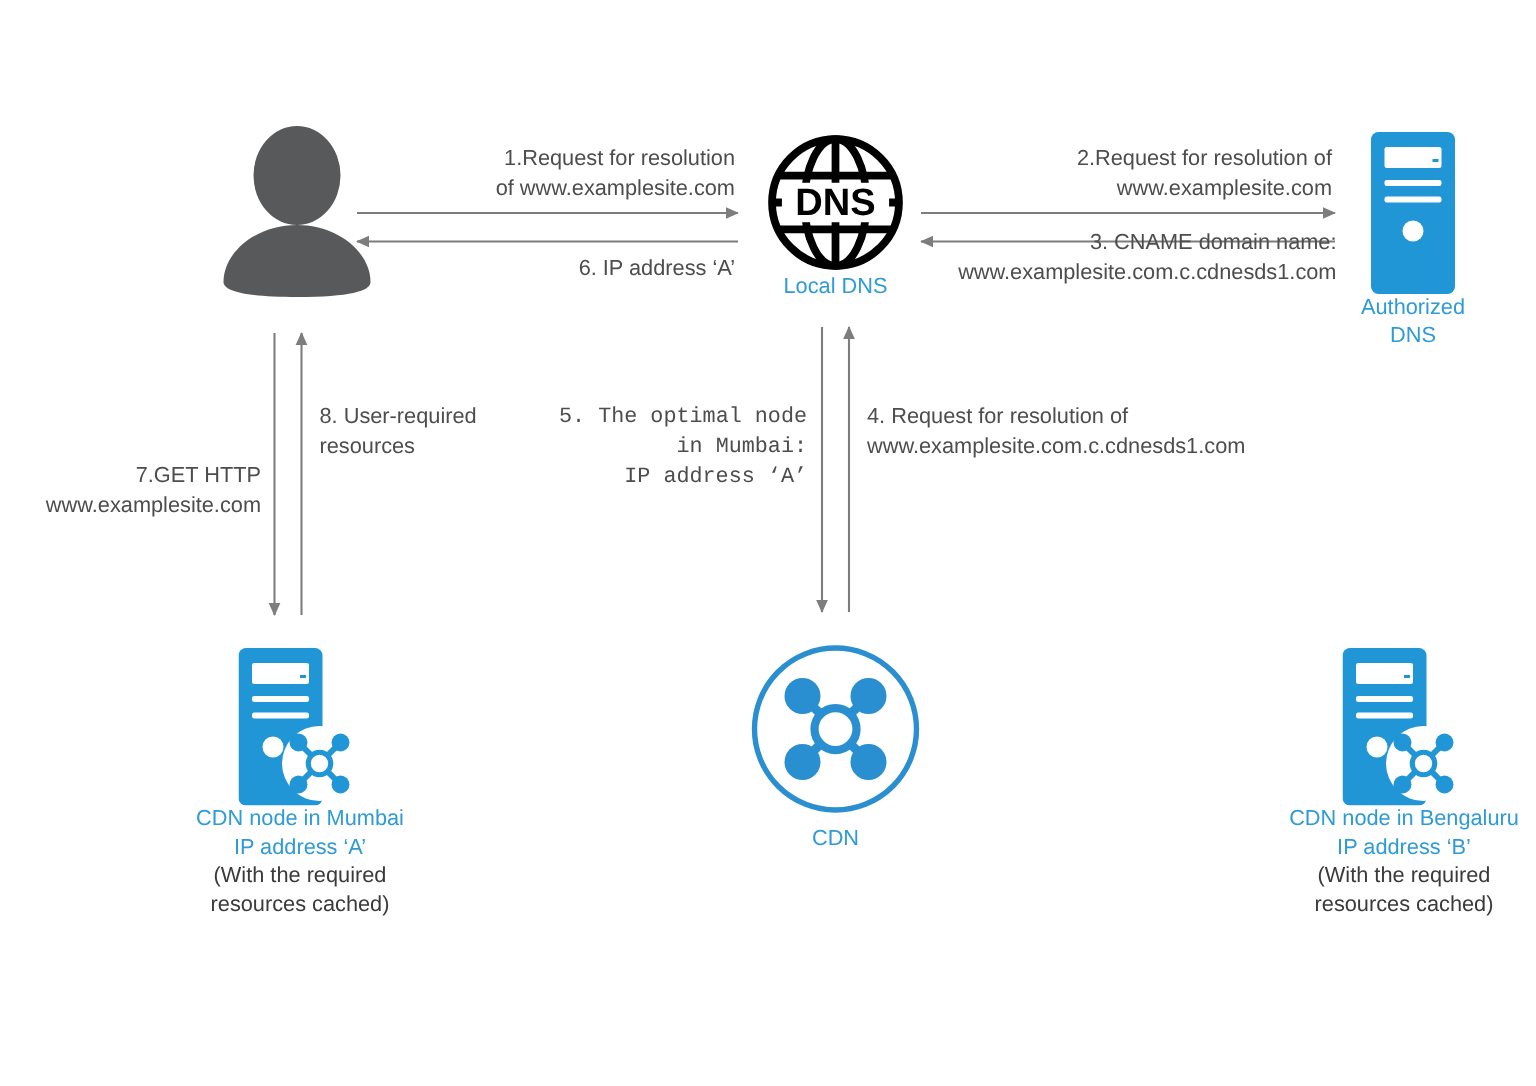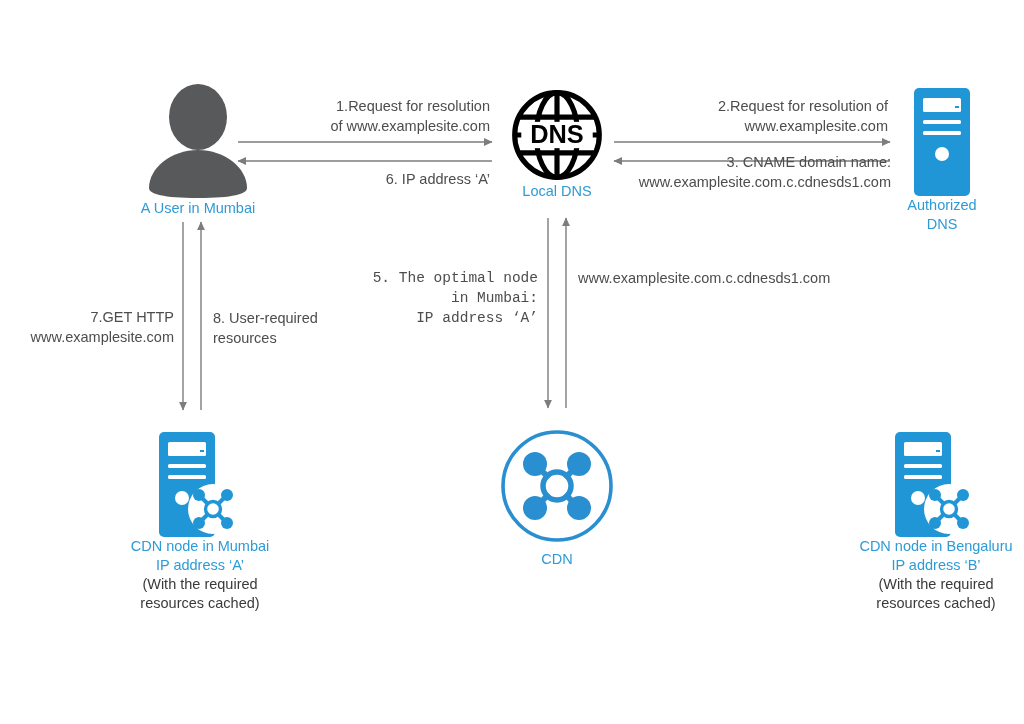--- a/index.html
+++ b/index.html
@@ -77,21 +77,20 @@
 
     <line x1="548" y1="218" x2="548" y2="408" stroke="#7d7d7d" stroke-width="1.4" marker-end="url(#ah)"></line>
     <line x1="566" y1="408" x2="566" y2="218" stroke="#7d7d7d" stroke-width="1.4" marker-end="url(#ah)"></line>
   </svg>
 
   <div class="node" style="left:113px; top:84px; width:170px;">
     <svg class="icon-svg" width="110" height="115" viewBox="0 0 110 115" style="margin:0 auto;">
       <ellipse cx="55" cy="33" rx="29" ry="33" fill="#58595b"></ellipse>
       <path d="M55,66 C28,66 6,84 6,104 C6,110 20,114 55,114 C90,114 104,110 104,104 C104,84 82,66 55,66 Z" fill="#58595b"></path>
     </svg>
-    <div class="node-label">A User in Mumbai</div>
   </div>
 
   <div class="node" style="left:487px; top:88px; width:140px;">
     <svg class="icon-svg" width="94" height="94" viewBox="0 0 100 100" style="margin:0 auto;">
       <g fill="none" stroke="#000000" stroke-width="5.5">
         <circle cx="50" cy="50" r="45"></circle>
         <ellipse cx="50" cy="50" rx="22" ry="45"></ellipse>
         <line x1="50" y1="5" x2="50" y2="95"></line>
         <line x1="8" y1="31" x2="92" y2="31"></line>
         <line x1="8" y1="69" x2="92" y2="69"></line>
@@ -211,28 +210,29 @@
   <div class="edge-label center" style="left:605px; top:152px; width:286px;">
     <div>3. CNAME domain name:</div>
     <div>www.examplesite.com.c.cdnesds1.com</div>
   </div>
 
   <div class="edge-label center" style="left:0px; top:268px; width:174px;margin-top:39px;">
     <div>7.GET HTTP</div>
     <div>www.examplesite.com</div>
   </div>
 
-  <div class="edge-label left" style="left:213px; top:268px; width:190px;margin-top:40px;">
+  <div class="edge-label left" style="left:213px; top:268px; width:190px;">
     <div>8. User-required</div>
     <div>resources</div>
   </div>
 
   <div class="edge-label right" style="left:350px; top:268px; width:188px;font-family:Liberation Mono, monospace;">
     <div>5. The optimal node</div>
     <div>in Mumbai:</div>
     <div>IP address ‘A’</div>
   </div>
 
   <div class="edge-label left" style="left:578px; top:268px; width:300px;">
+    <div>4. Request for resolution of</div>
     <div>www.examplesite.com.c.cdnesds1.com</div>
   </div>
 
 </div>
 
 </body></html>

